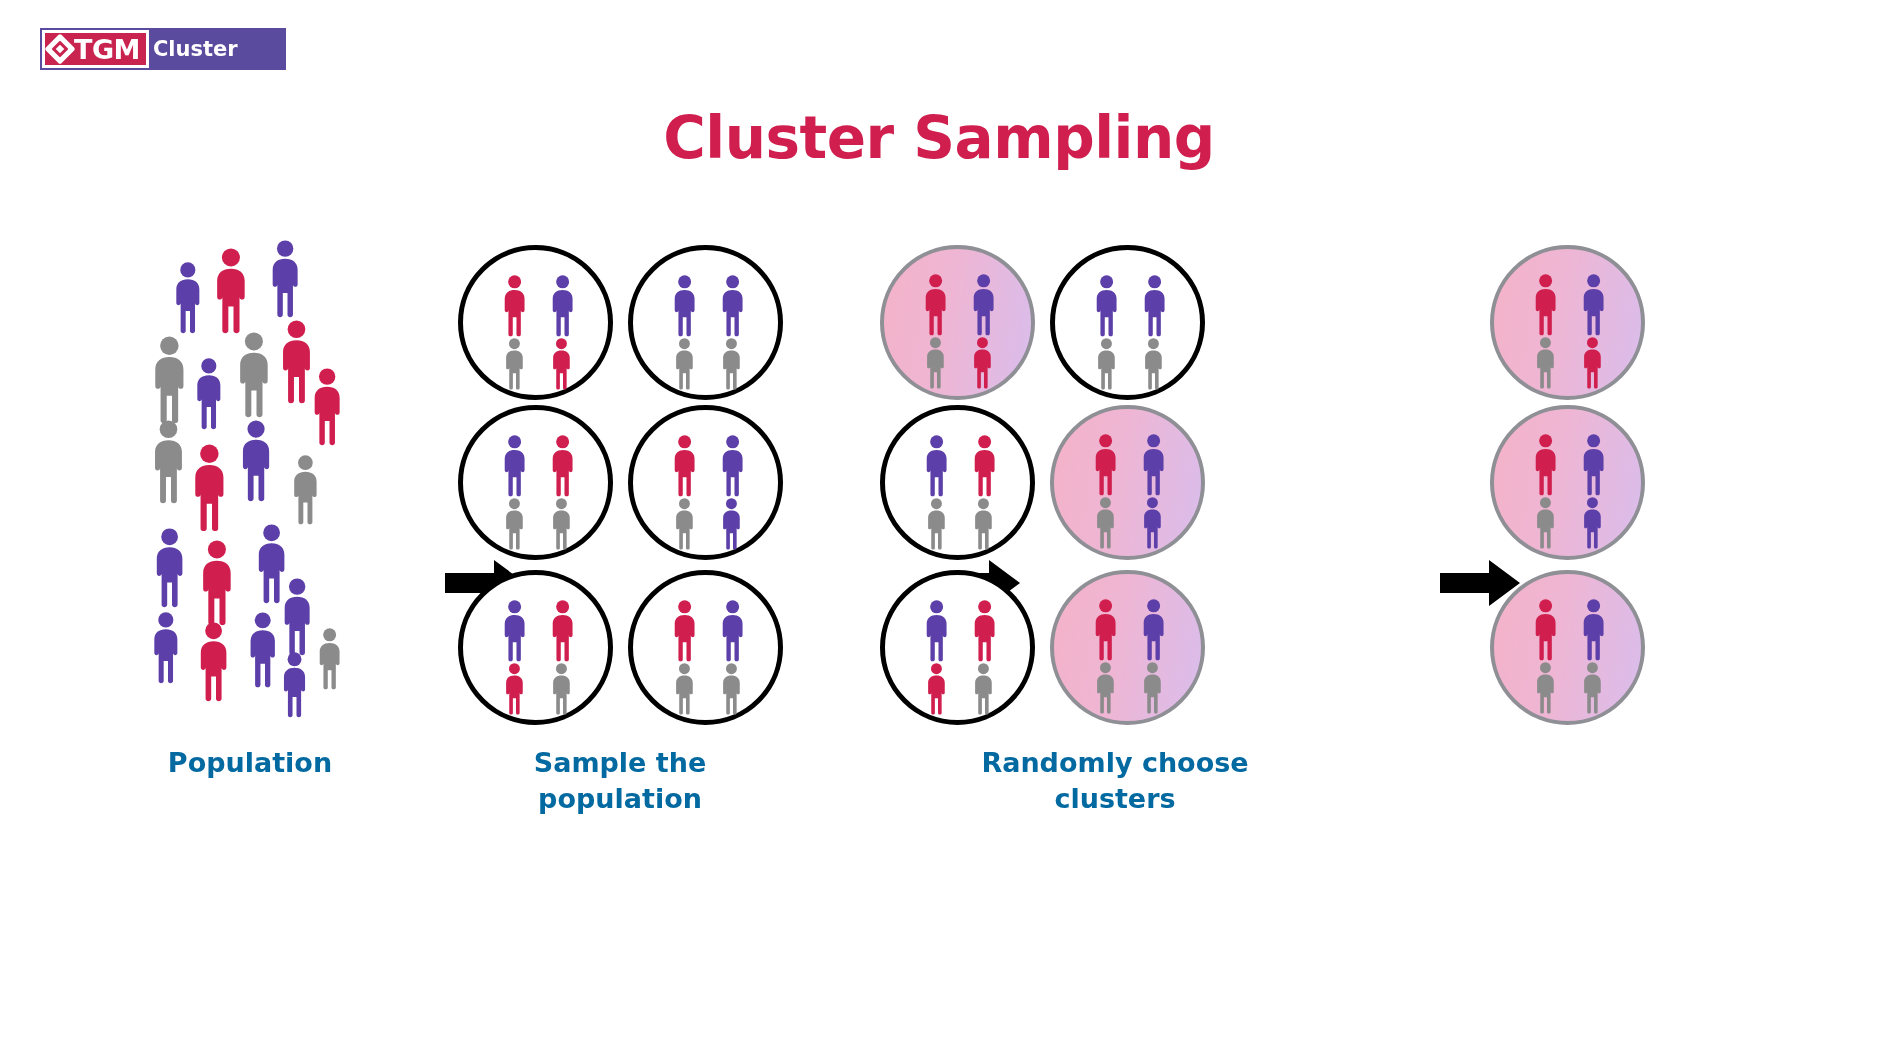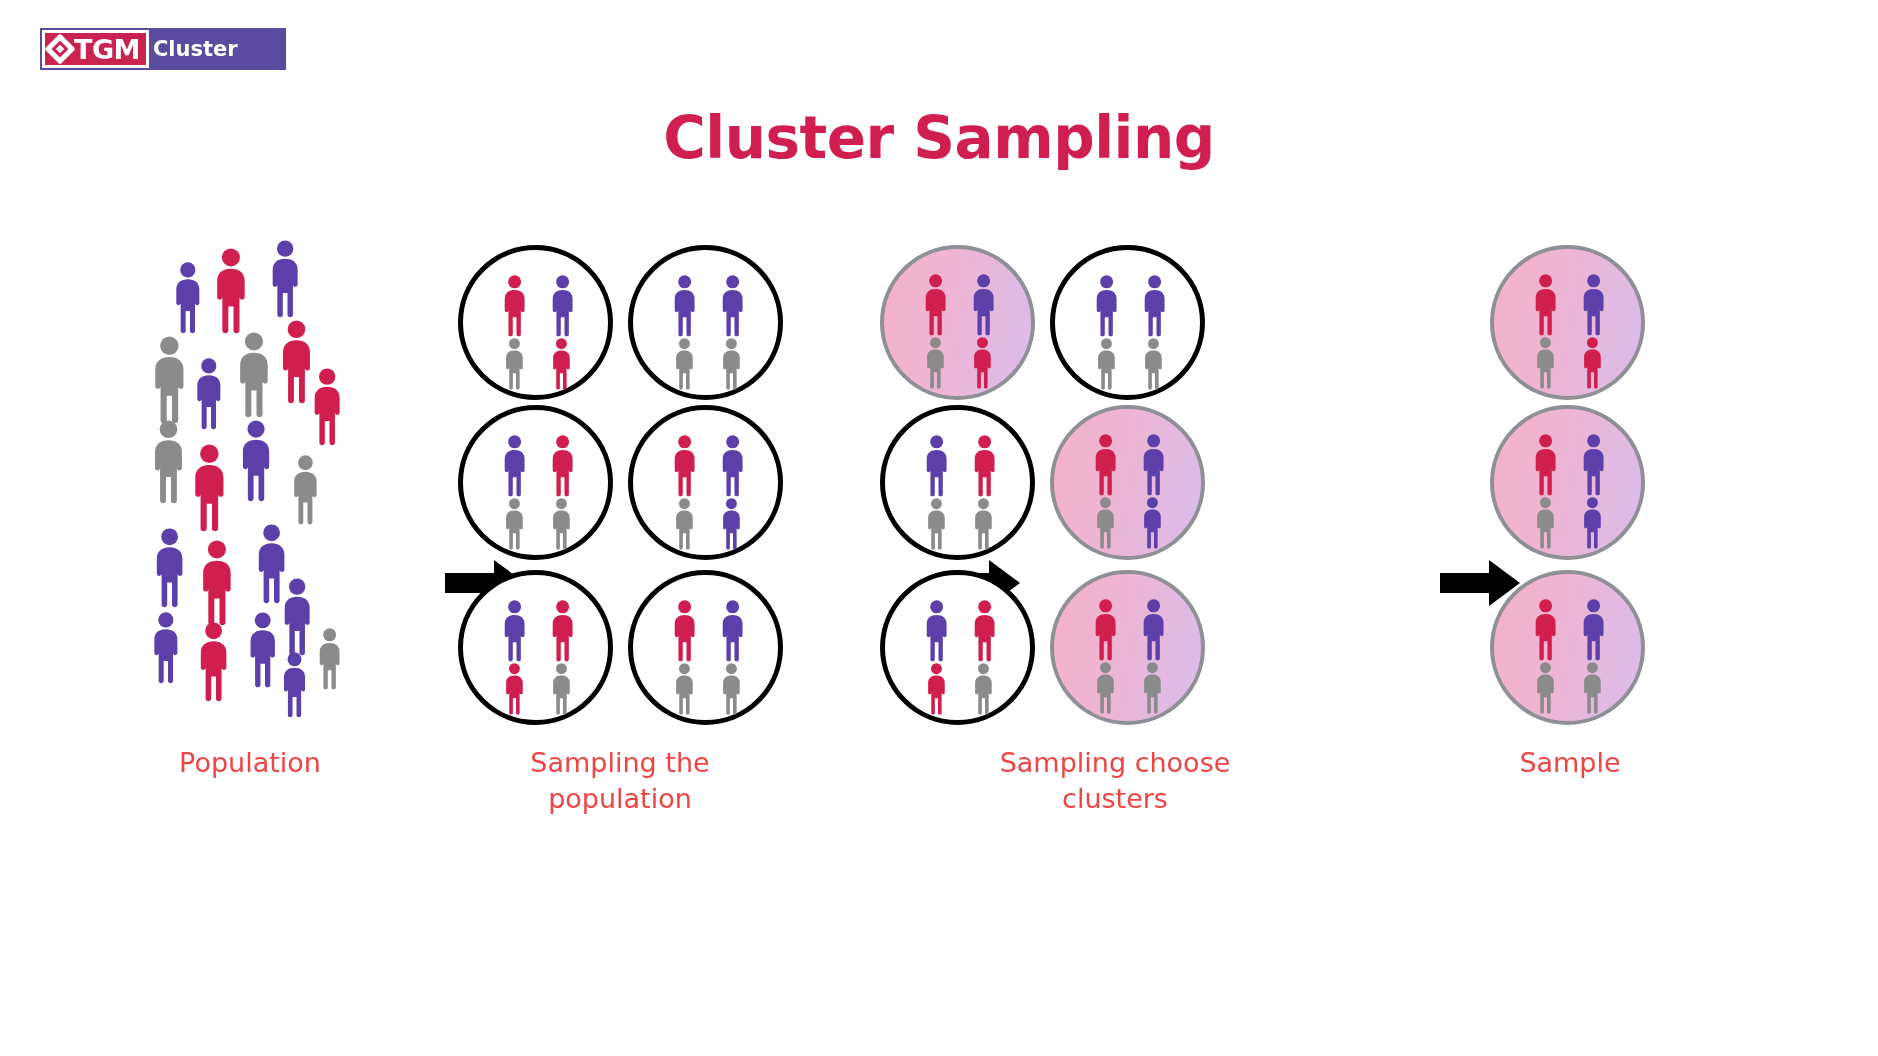--- a/index.html
+++ b/index.html
@@ -97,22 +97,22 @@
   #stage {
     position: absolute;
     left: 0; top: 0;
     width: 1878px; height: 1056px;
   }
 
   .col-label {
     position: absolute;
     text-align: center;
     font-size: 27px;
-    font-weight: 400;
-    color: #ef4444;
+    font-weight: 700;
+    color: #0369a1;
     line-height: 1.35;
     white-space: pre-line;
   }
 
   
   .person { position: absolute; }
   .person svg { display: block; width: 100%; height: 100%; }
 
   
   #population { position: absolute; left: 150px; top: 240px; width: 250px; height: 480px; }
@@ -443,21 +443,21 @@
           </svg>
         </div>
         <div class="person" style="left: 87px; top: 88px; height: 52px; width: 22.88px;">
           <svg viewBox="0 0 44 100" preserveAspectRatio="xMidYMid meet">
             <circle cx="22" cy="11" r="10.5" fill="#8b8b8b"></circle>
             <path d="M22,24 C12.5,24 6,29 6,38 L6,57 C6,61 12,61 12,57 L12,44 L12,62 L12,96 C12,100 19,100 19,96 L19,68 L25,68 L25,96 C25,100 32,100 32,96 L32,62 L32,44 L32,57 C32,61 38,61 38,57 L38,38 C38,29 31.5,24 22,24 Z" fill="#8b8b8b"></path>
           </svg>
         </div>
       </div>
     </div>
-  <div class="col-label" style="left:460px; top:745px; width:320px;">Sampling the
+  <div class="col-label" style="left:460px; top:745px; width:320px;">Sample the
 population</div>
 
   <div class="arrow" style="left:940px; top:560px;">
     <svg width="80" height="46" viewBox="0 0 80 46">
       <path d="M0,13 H49 V0 L80,23 L49,46 V33 H0 Z" fill="#000000"></path>
     </svg>
   </div>
 
   <div id="step3">
       <div class="cluster selected" style="left: 880px; top: 245px; width: 155px; height: 155px;">
@@ -610,21 +610,21 @@
           </svg>
         </div>
         <div class="person" style="left: 87px; top: 88px; height: 52px; width: 22.88px;">
           <svg viewBox="0 0 44 100" preserveAspectRatio="xMidYMid meet">
             <circle cx="22" cy="11" r="10.5" fill="#8b8b8b"></circle>
             <path d="M22,24 C12.5,24 6,29 6,38 L6,57 C6,61 12,61 12,57 L12,44 L12,62 L12,96 C12,100 19,100 19,96 L19,68 L25,68 L25,96 C25,100 32,100 32,96 L32,62 L32,44 L32,57 C32,61 38,61 38,57 L38,38 C38,29 31.5,24 22,24 Z" fill="#8b8b8b"></path>
           </svg>
         </div>
       </div>
     </div>
-  <div class="col-label" style="left:925px; top:745px; width:380px;">Sampling choose
+  <div class="col-label" style="left:925px; top:745px; width:380px;">Randomly choose
 clusters</div>
 
   <div class="arrow" style="left:1440px; top:560px;">
     <svg width="80" height="46" viewBox="0 0 80 46">
       <path d="M0,13 H49 V0 L80,23 L49,46 V33 H0 Z" fill="#000000"></path>
     </svg>
   </div>
 
   <div id="step4">
       <div class="cluster selected" style="left: 1490px; top: 245px; width: 155px; height: 155px;">
@@ -699,15 +699,14 @@
           </svg>
         </div>
         <div class="person" style="left: 87px; top: 88px; height: 52px; width: 22.88px;">
           <svg viewBox="0 0 44 100" preserveAspectRatio="xMidYMid meet">
             <circle cx="22" cy="11" r="10.5" fill="#8b8b8b"></circle>
             <path d="M22,24 C12.5,24 6,29 6,38 L6,57 C6,61 12,61 12,57 L12,44 L12,62 L12,96 C12,100 19,100 19,96 L19,68 L25,68 L25,96 C25,100 32,100 32,96 L32,62 L32,44 L32,57 C32,61 38,61 38,57 L38,38 C38,29 31.5,24 22,24 Z" fill="#8b8b8b"></path>
           </svg>
         </div>
       </div>
     </div>
-  <div class="col-label" style="left:1410px; top:745px; width:320px;">Sample</div>
 
 </div>
 
 </body></html>

